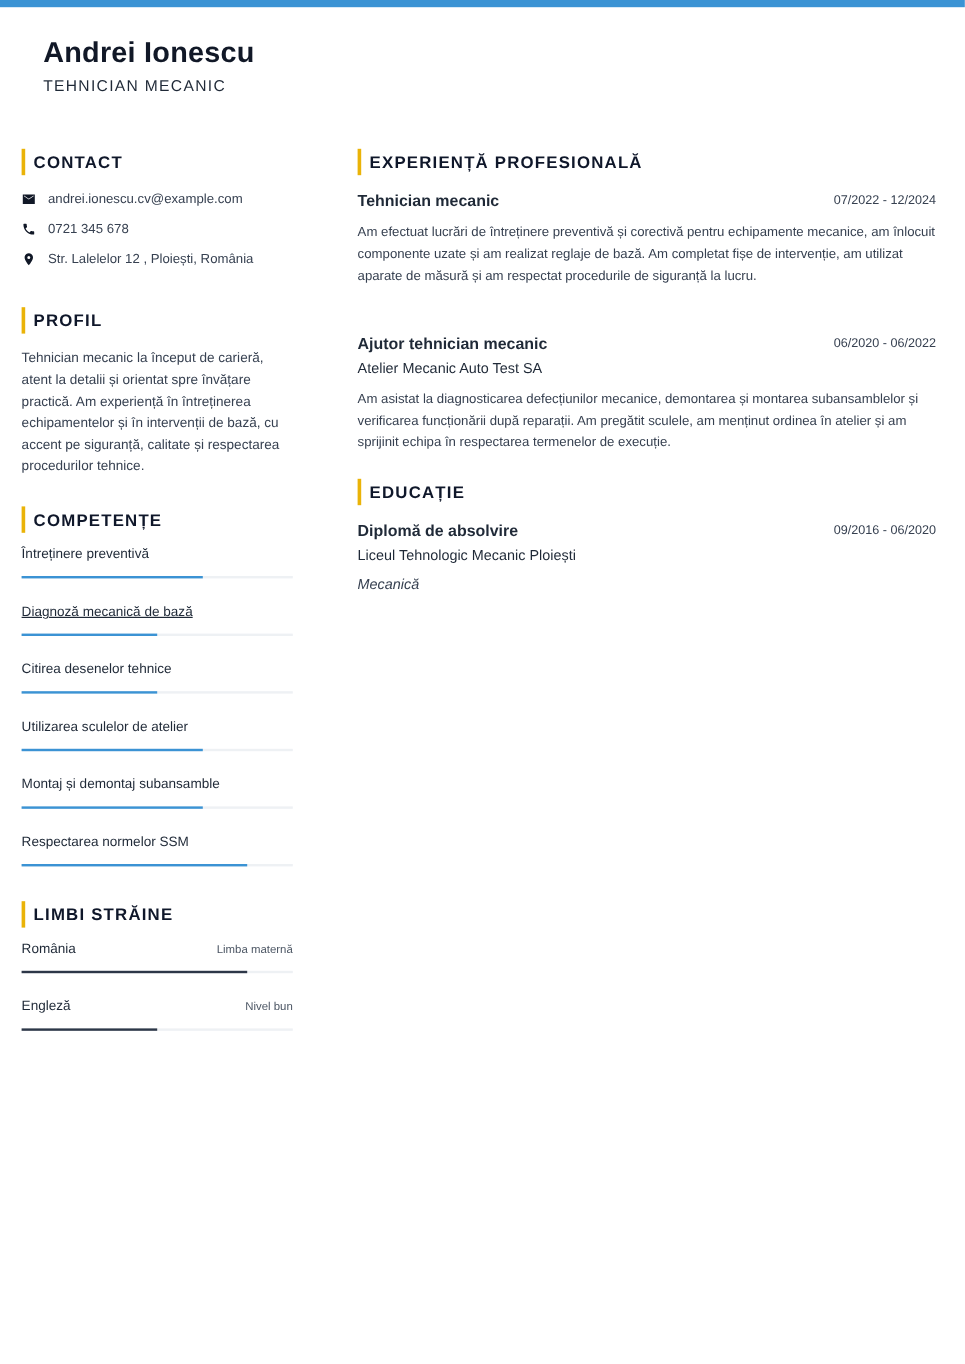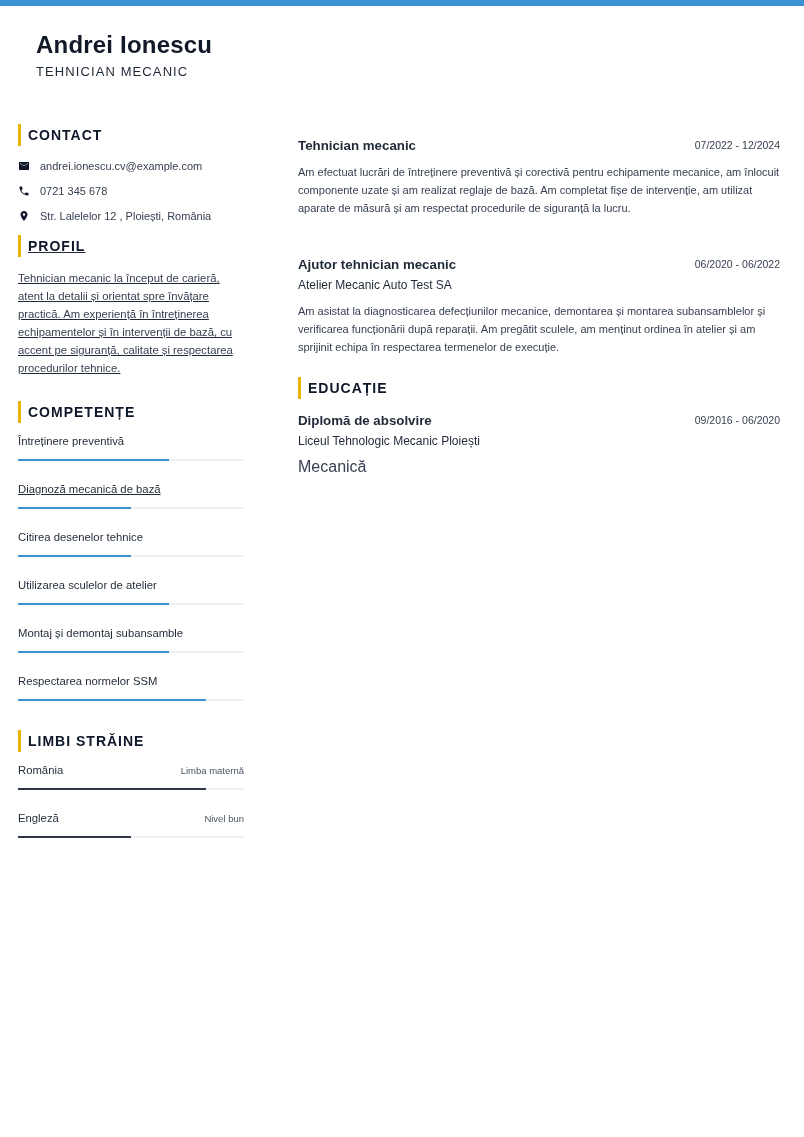--- a/index.html
+++ b/index.html
@@ -47,21 +47,21 @@
   .lang-row { display: flex; justify-content: space-between; align-items: center; height: 16px; }
   .lang-name { font-size: 11.3px; color: #1f2937; }
   .lang-level { font-size: 9.5px; color: #4b5563; padding-left: 24px; }
 
   .entry { margin-top: 12px; }
   .entry-head { display: flex; justify-content: space-between; align-items: center; height: 18px; }
   .entry-title { font-size: 13.3px; font-weight: 700; color: #1f2937; }
   .entry-date { font-size: 10.5px; color: #374151; }
   .entry-org { font-size: 12px; color: #1f2937; margin-top: 4px; height: 16px; line-height: 16px; }
   .entry-desc { font-size: 11px; line-height: 18px; color: #374151; margin-top: 9px; }
-  .entry-italic { font-size: 16px; color: #374151; margin-top: 9px; }
+  .entry-italic { font-size: 12px; font-style: italic; color: #374151; margin-top: 9px; }
 </style>
 </head>
 <body>
 
 <div class="top-bar"></div>
 
 <div class="header">
   <div class="name">Andrei Ionescu</div>
   <div class="role">TEHNICIAN MECANIC</div>
 </div>
@@ -91,21 +91,21 @@
         <span class="icon">
           <svg viewBox="0 0 24 24">
               <path d="M12 2C8.1 2 5 5.1 5 9c0 5.2 7 13 7 13s7-7.8 7-13c0-3.9-3.1-7-7-7zm0 9.5a2.5 2.5 0 1 1 0-5 2.5 2.5 0 0 1 0 5z"></path>
             </svg>
         </span>
         <span>Str. Lalelelor 12 , Ploiești, România</span>
       </div>
     </div>
   </section>
 
-  <section style="text-decoration:underline;">
+  <section style="margin-top:21px;">
     <div class="section-title">PROFIL</div>
     <p class="profile-text">Tehnician mecanic la început de carieră, atent la detalii și orientat spre învățare practică. Am experiență în întreținerea echipamentelor și în intervenții de bază, cu accent pe siguranță, calitate și respectarea procedurilor tehnice.</p>
   </section>
 
   <section style="margin-top:24px;">
     <div class="section-title">COMPETENȚE</div>
     <div>
       <div class="skill">
         <div class="skill-label">Întreținere preventivă</div>
         <div class="bar-track">
@@ -166,20 +166,21 @@
             <div class="bar-fill dark" style="width:50%"></div>
           </div>
       </div>
     </div>
   </section>
 </div>
 
 <div class="right-col">
 
   <section>
+    <div class="section-title">EXPERIENȚĂ PROFESIONALĂ</div>
 
     <div class="entry">
       <div class="entry-head">
         <span class="entry-title">Tehnician mecanic</span>
         <span class="entry-date">07/2022 - 12/2024</span>
       </div>
       <p class="entry-desc">Am efectuat lucrări de întreținere preventivă și corectivă pentru echipamente mecanice, am înlocuit componente uzate și am realizat reglaje de bază. Am completat fișe de intervenție, am utilizat aparate de măsură și am respectat procedurile de siguranță la lucru.</p>
     </div>
 
     <div class="entry" style="margin-top:38px;">

